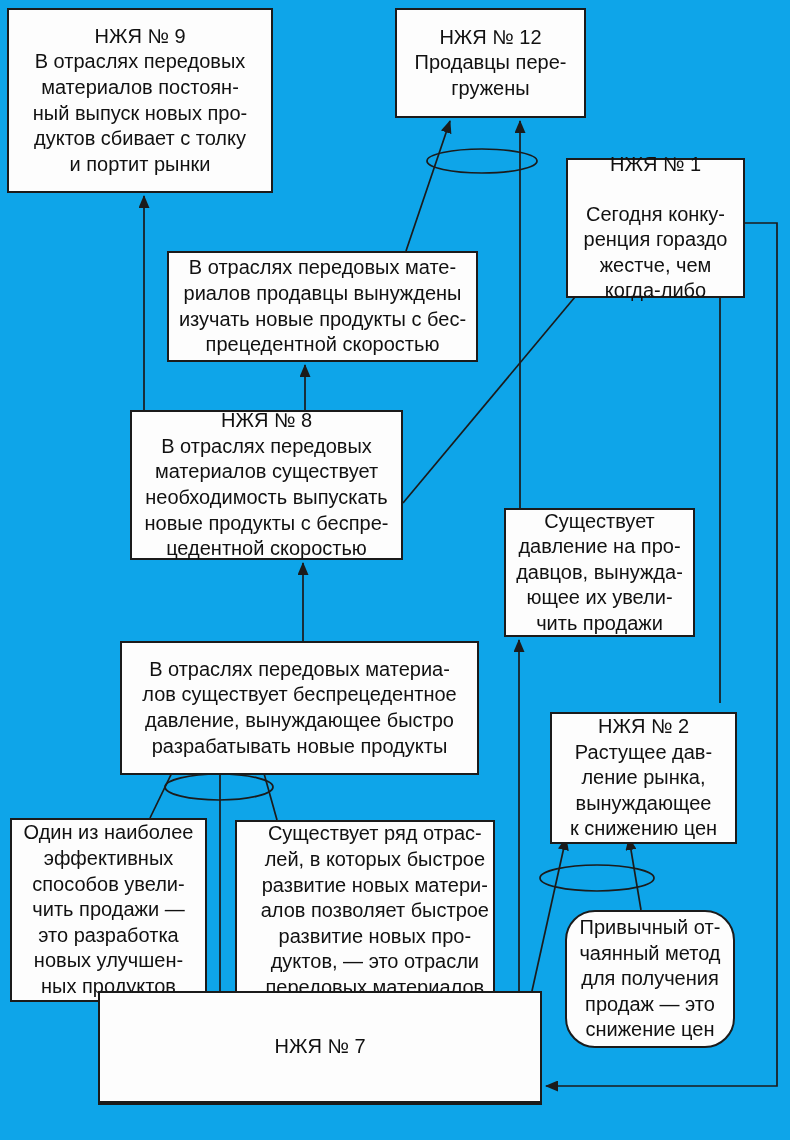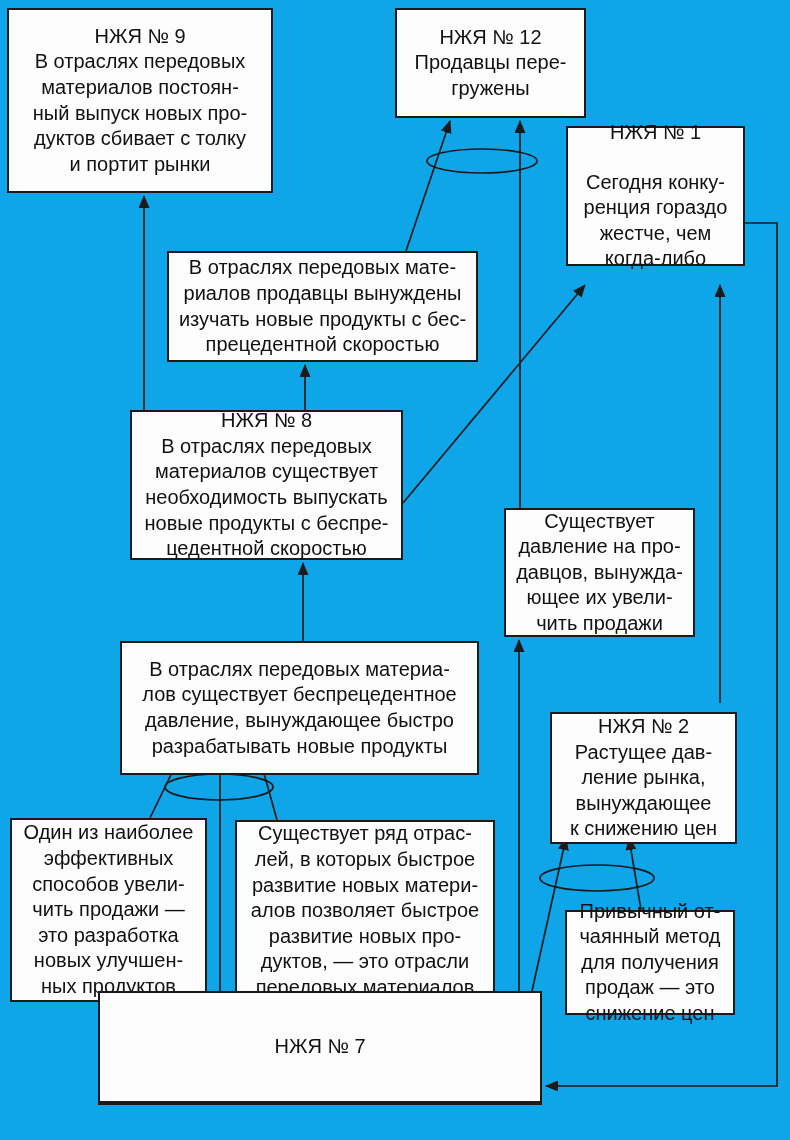--- a/index.html
+++ b/index.html
@@ -76,21 +76,21 @@
 дуктов сбивает с толку
 и портит рынки</div>
   </div>
 
   <div class="node" style="left:395px; top:8px; width:191px; height:110px;">
     <div class="node-title">НЖЯ № 12</div>
     <div class="node-body">Продавцы пере-
 гружены</div>
   </div>
 
-  <div class="node" style="left:566px; top:126px; width:179px; height:140px;gap:24px;">
+  <div class="node" style="left:566px; top:158px; width:179px; height:140px;gap:24px;">
     <div class="node-title">НЖЯ № 1</div>
     <div class="node-body">Сегодня конку-
 ренция гораздо
 жестче, чем
 когда-либо</div>
   </div>
 
   <div class="node" style="left:167px; top:251px; width:311px; height:111px;">
     <div class="node-body">В отраслях передовых мате-
 риалов продавцы вынуждены
@@ -133,31 +133,31 @@
   <div class="node" style="left:10px; top:818px; width:197px; height:184px;">
     <div class="node-body">Один из наиболее
 эффективных
 способов увели-
 чить продажи —
 это разработка
 новых улучшен-
 ных продуктов</div>
   </div>
 
-  <div class="node" style="left:235px; top:820px; width:260px; height:182px;">
+  <div class="node" style="left:235px; top:820px; width:260px; height:182px;align-items:flex-end;">
     <div class="node-body">Существует ряд отрас-
 лей, в которых быстрое
 развитие новых матери-
 алов позволяет быстрое
 развитие новых про-
 дуктов, — это отрасли
 передовых материалов</div>
   </div>
 
-  <div class="node" style="left:565px; top:910px; width:170px; height:105px;">
+  <div class="node" style="left:565px; top:910px; width:170px; height:138px;border-radius:30px;">
     <div class="node-body">Привычный от-
 чаянный метод
 для получения
 продаж — это
 снижение цен</div>
   </div>
 
   <div class="node thick-bottom" style="left:98px; top:991px; width:444px; height:114px;">
     <div class="node-title">НЖЯ № 7</div>
   </div>

